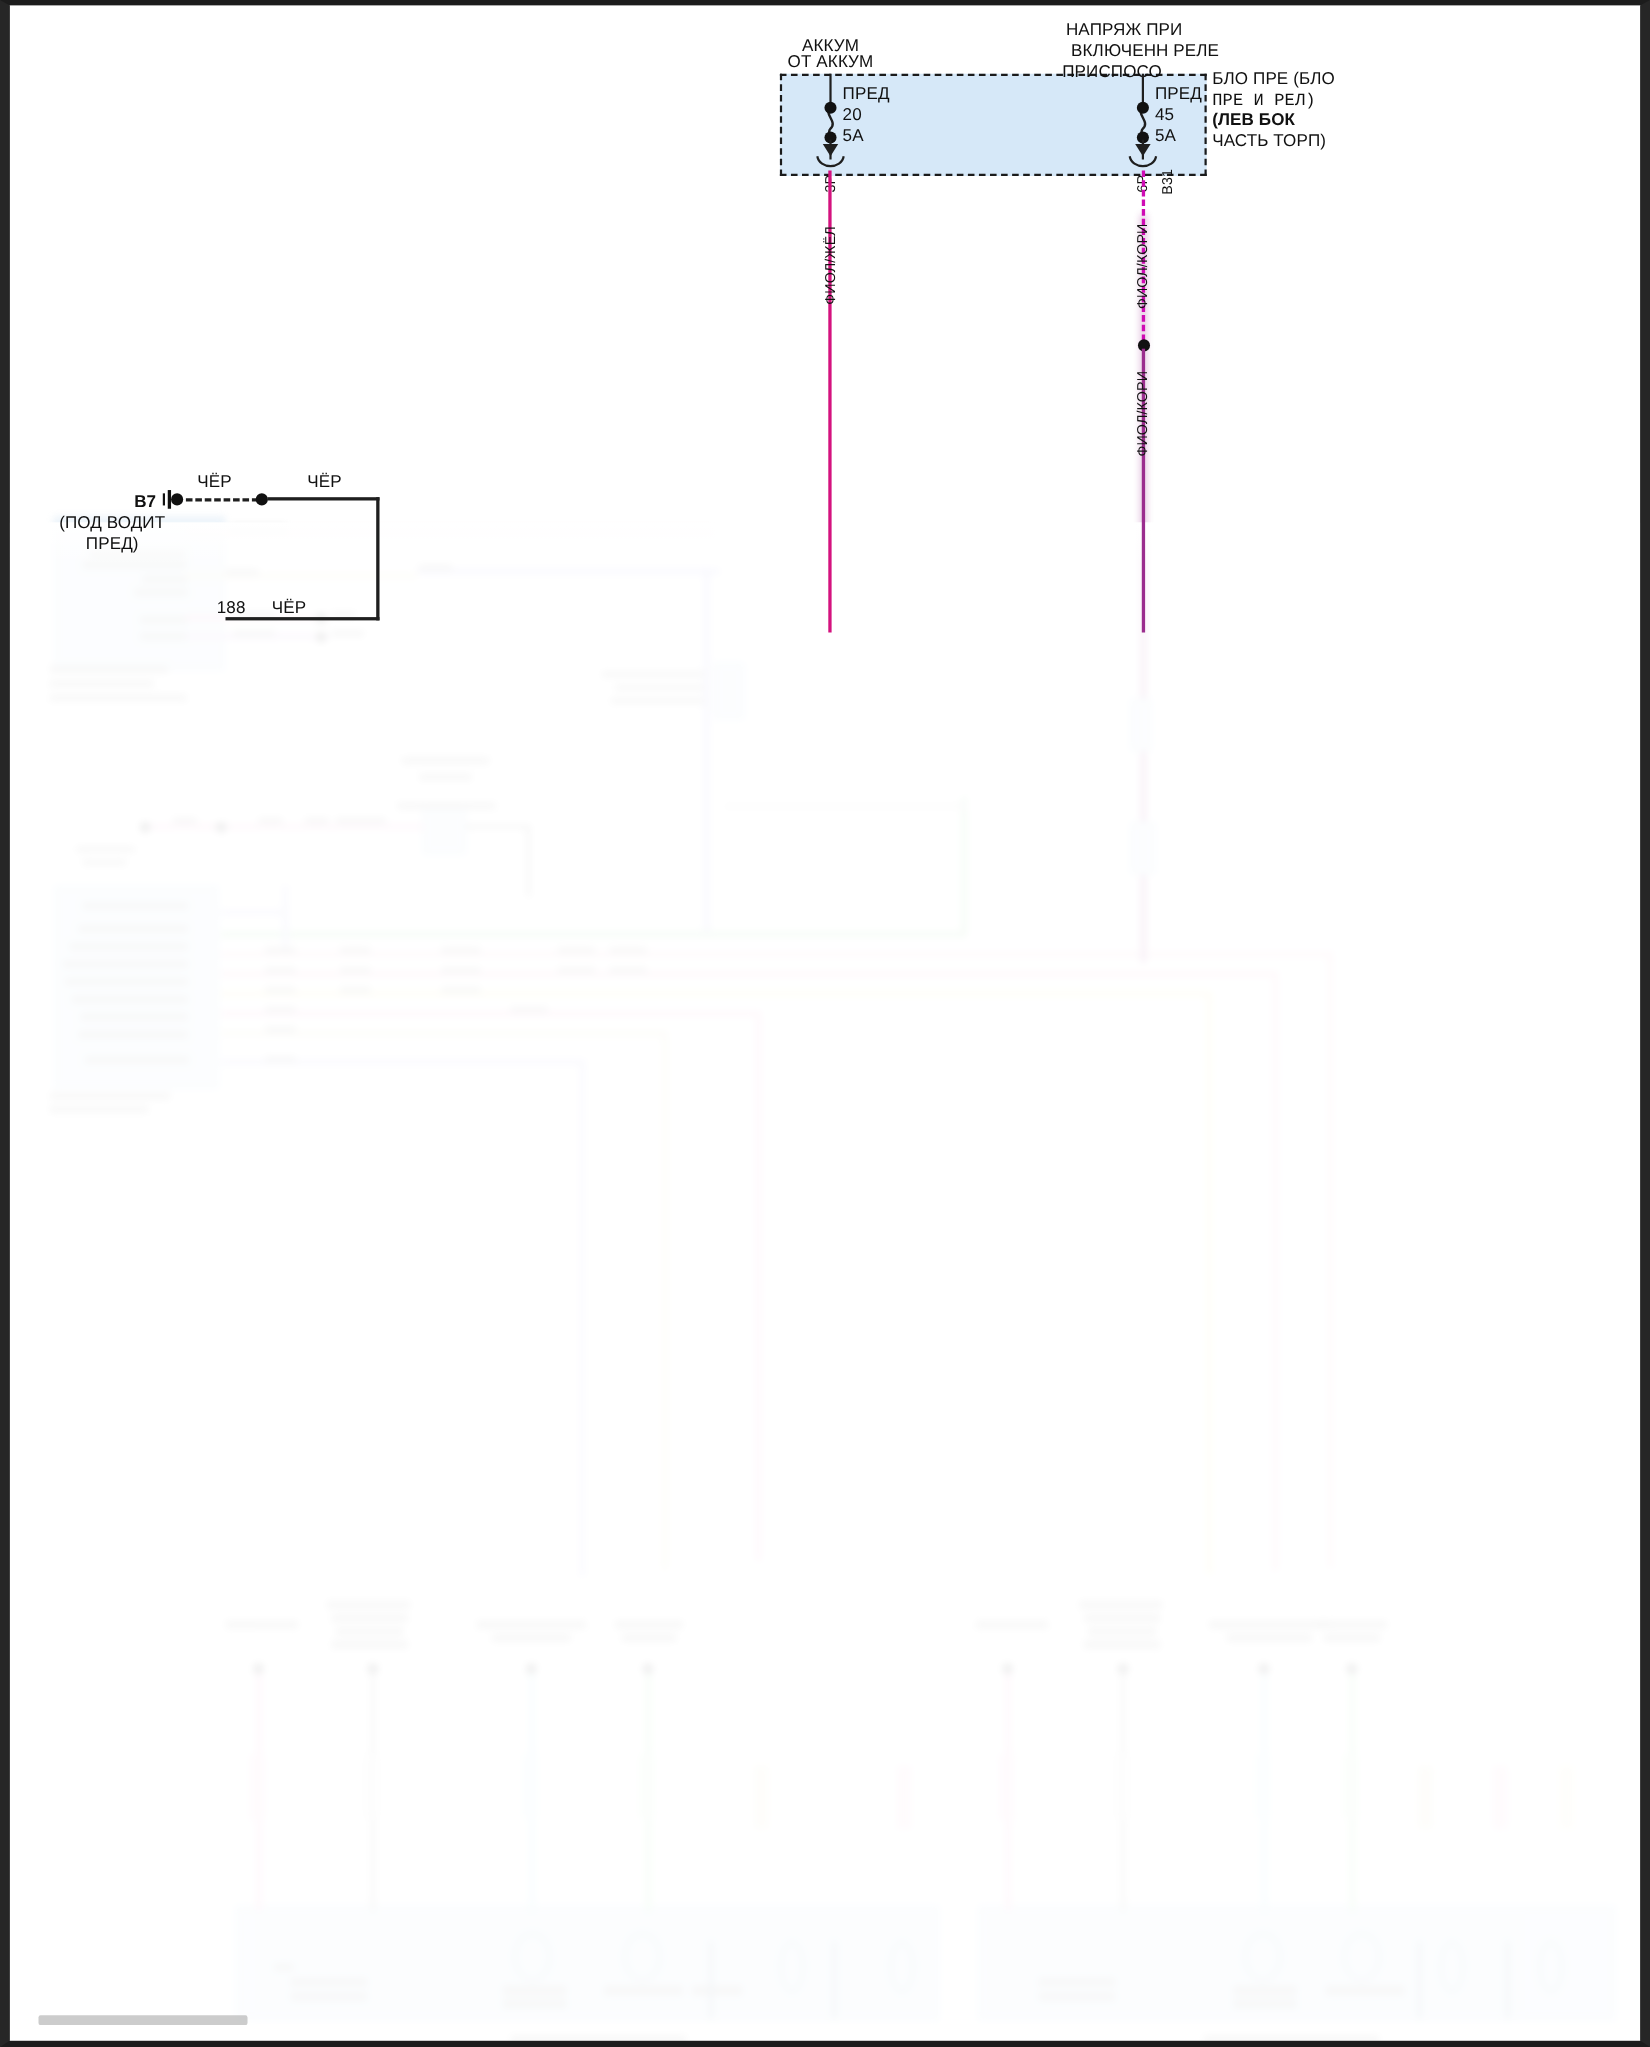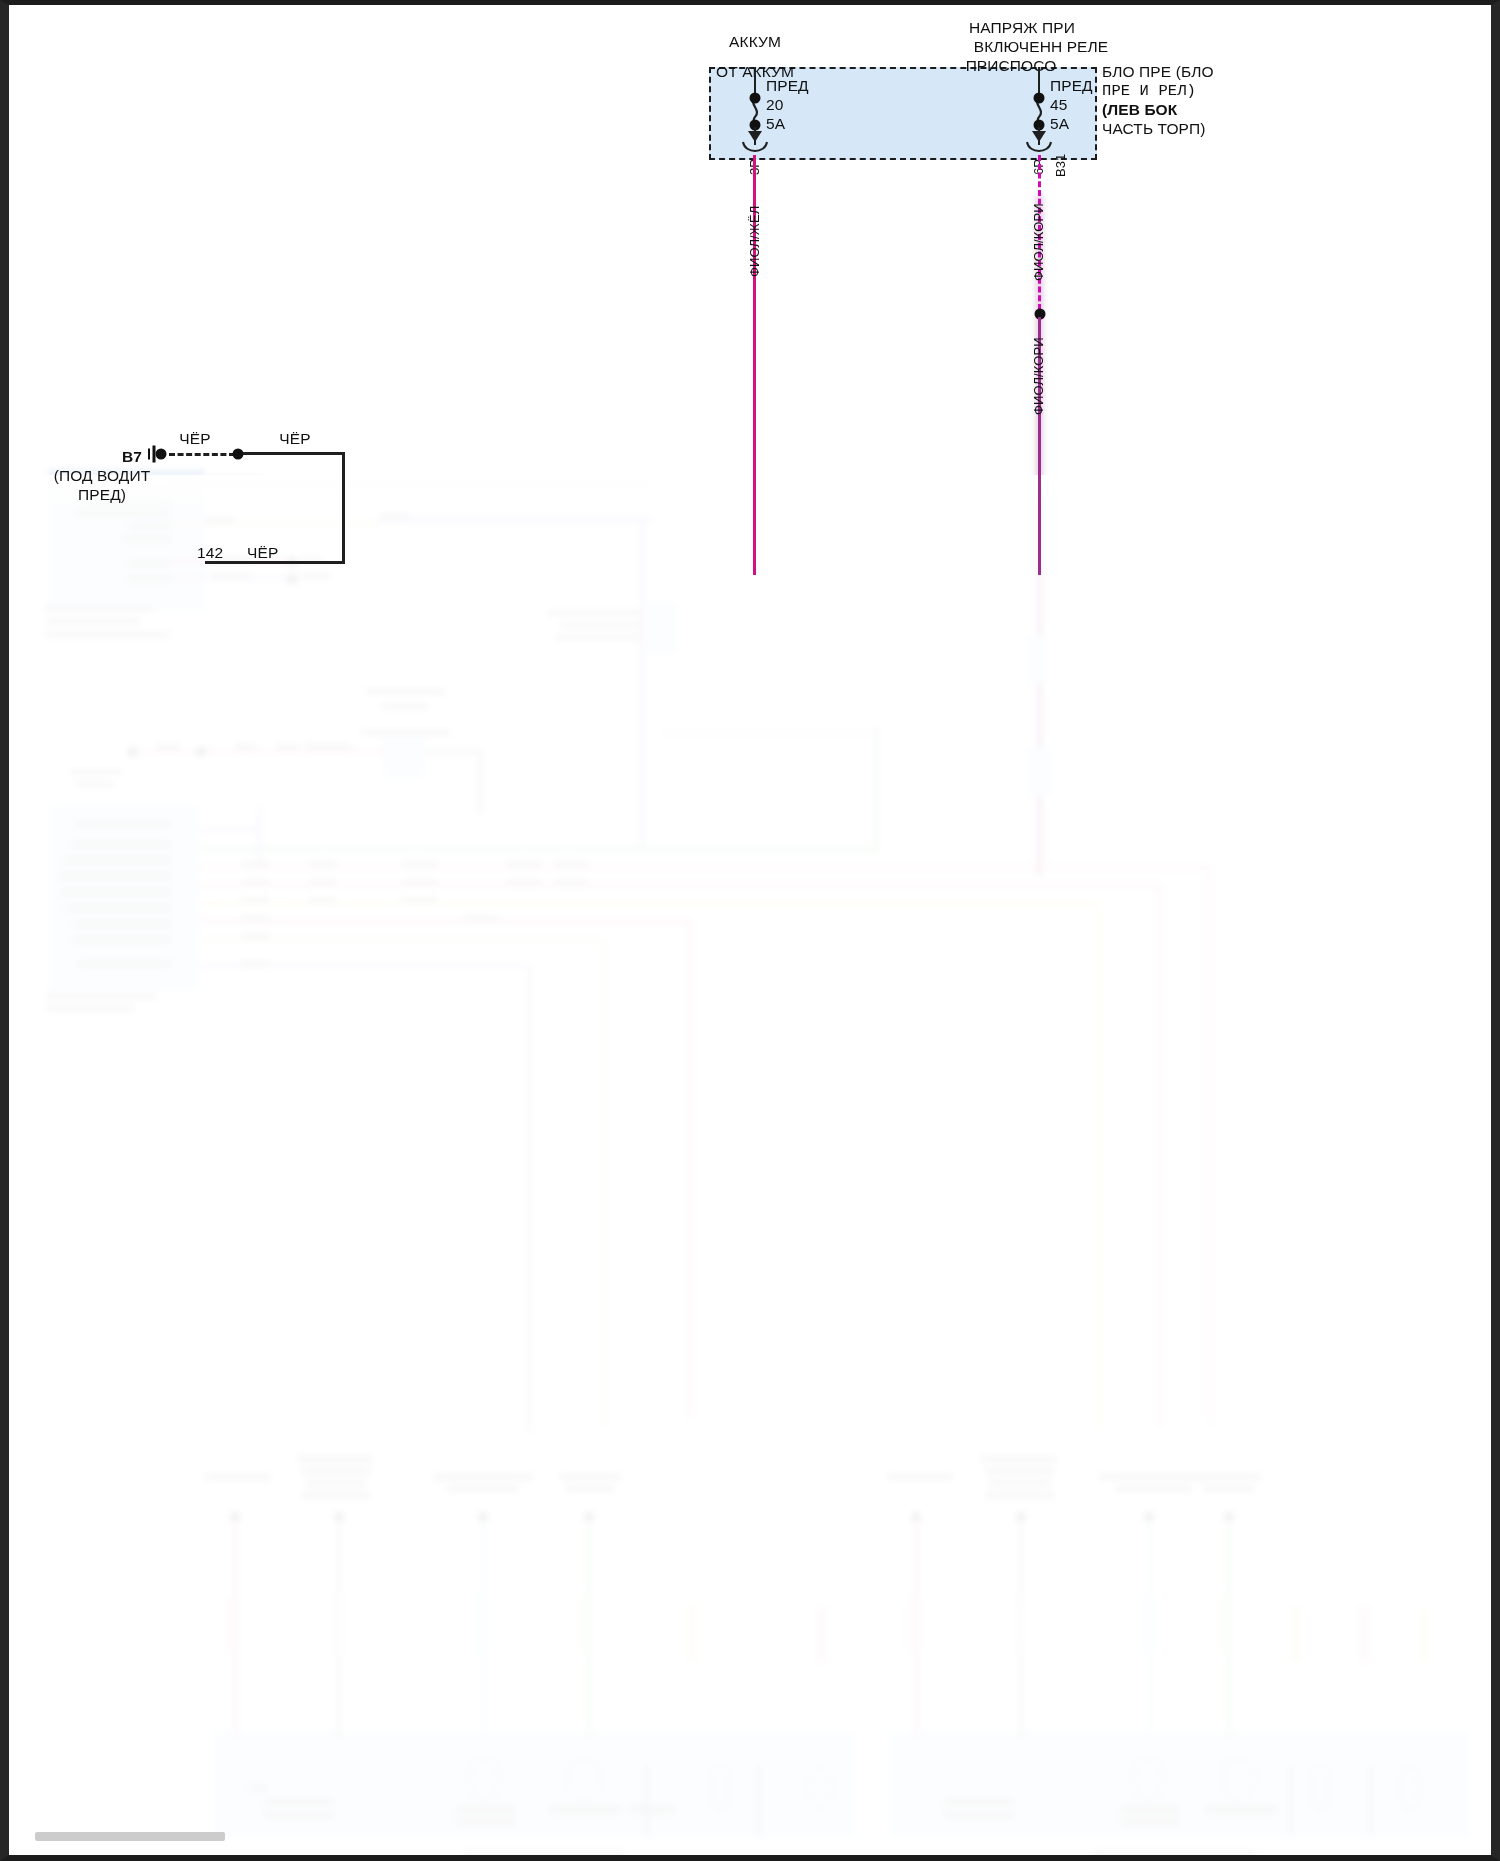--- a/index.html
+++ b/index.html
@@ -367,21 +367,21 @@
     <div id="veil-soft"></div>
 
     <div class="fusebox" style="left:700px; top:62px; width:388px; height:93px;"></div>
 
     <div class="lbl" style="left:1093px; top:58px;">БЛО ПРЕ (БЛО</div>
     <div class="lbl" style="left:1093px; top:77px;font-family:Liberation Mono, monospace;">ПРЕ И РЕЛ)</div>
     <div class="lbl" style="left:1093px; top:96px;font-weight:bold;">(ЛЕВ БОК</div>
     <div class="lbl" style="left:1093px; top:115px;">ЧАСТЬ ТОРП)</div>
 
     <div class="lbl c" style="left:746px; top:28px;">АККУМ</div>
-    <div class="lbl c" style="left:746px; top:58px;">ОТ АККУМ</div>
+    <div class="lbl c" style="left:746px; top:43px;">ОТ АККУМ</div>
 
     <div class="wire v" style="left:745px; top:62px; height:33px;"></div>
 
     <svg class="fuse-svg" style="left:730px; top:88px;" width="34" height="40" viewBox="0 0 34 40">
       <path d="M16 4 C 9 11, 23 17, 16 24 C 12 28, 18 32, 16 36" stroke="#1f1f1f" stroke-width="2.2" fill="none"></path>
     </svg>
     <div class="dot" style="left:746px; top:93px;"></div>
     <div class="dot" style="left:746px; top:120px;"></div>
 
     <div class="lbl" style="left:757px; top:72px;">ПРЕД</div>
@@ -444,21 +444,21 @@
     <div class="lbl c" style="left:186px; top:425px;">ЧЁР</div>
 
     <div class="dot" style="left:229px; top:449px;"></div>
 
     <div class="wire h" style="left:234px; top:447px; width:102px; height:3px;"></div>
     <div class="lbl c" style="left:286px; top:425px;">ЧЁР</div>
 
     <div class="wire v" style="left:333px; top:447px; height:112px; width:3px;"></div>
     <div class="wire h" style="left:196px; top:556px; width:140px; height:3px;"></div>
 
-    <div class="lbl" style="left:188px; top:539px;">142</div>
+    <div class="lbl" style="left:188px; top:539px;">188</div>
     <div class="lbl" style="left:238px; top:539px;">ЧЁР</div>
 
     <div style="position:absolute; left:178px; top:534px; width:160px; height:24px;
                 background:#ffffff; z-index:-1;"></div>
 
     <div id="watermark"></div>
   </div>
 </div>
 
 </body></html>

